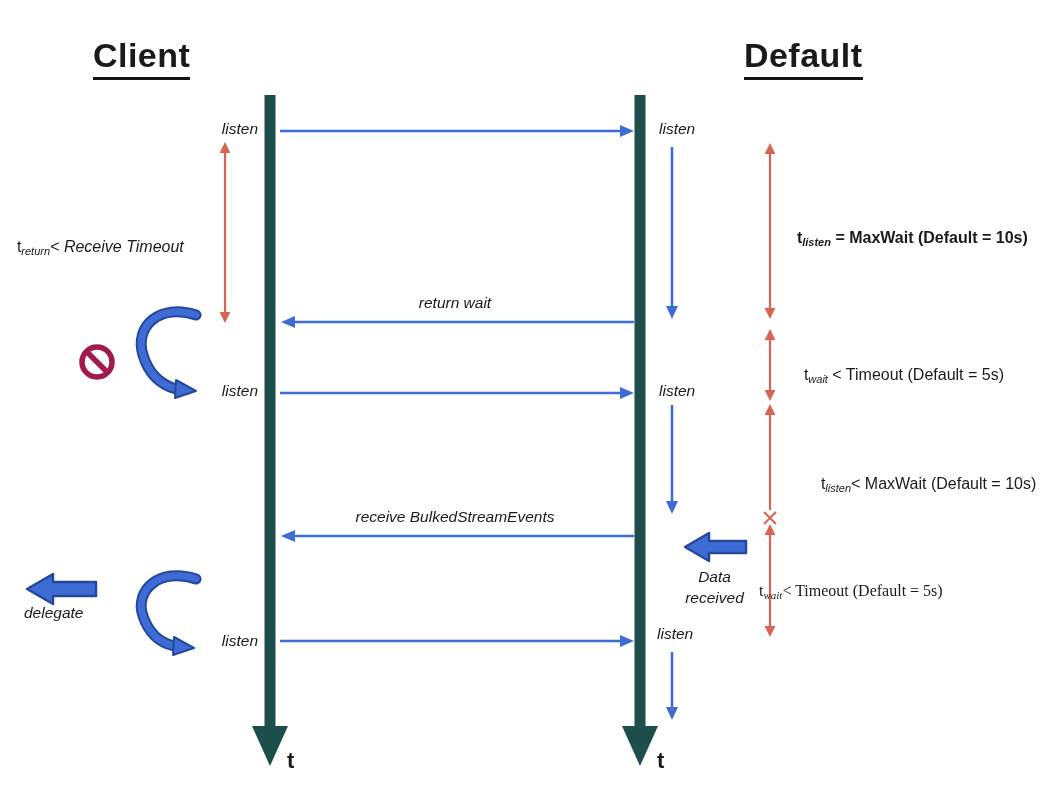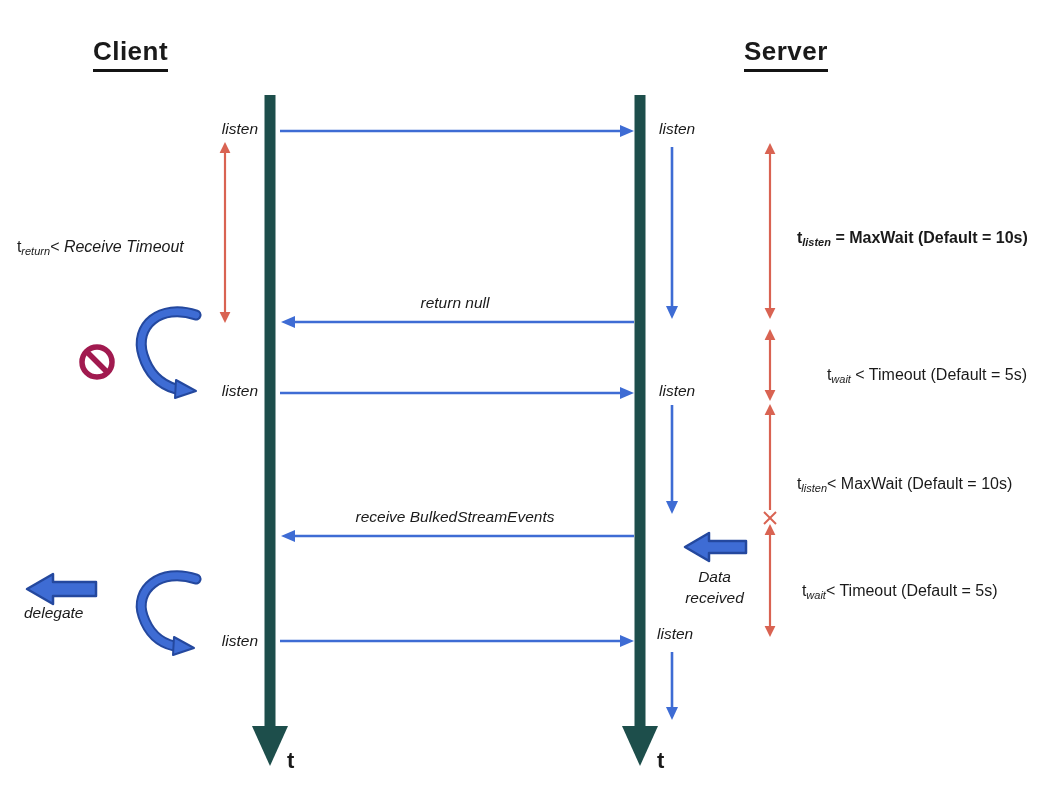--- a/index.html
+++ b/index.html
@@ -3,21 +3,21 @@
 <meta charset="utf-8">
 <style>
   html,body{margin:0;padding:0;}
   body{
     width:1063px;height:792px;background:#ffffff;position:relative;overflow:hidden;
     font-family:"Liberation Sans", sans-serif;color:#1A1A1A;
   }
   svg{position:absolute;left:0;top:0;}
   .lbl{position:absolute;white-space:pre;}
   .title{
-    font-size:26px;font-weight:700;display:inline-block;
+    font-size:34px;font-weight:700;display:inline-block;
     border-bottom:3.5px solid #141414;padding-bottom:2px;letter-spacing:.5px;
   }
   .msg{font-size:15.5px;font-style:italic;}
   .measure{font-size:16px;}
   .measure sub{font-size:11px;font-style:italic;vertical-align:-0.25em;}
   .it{font-style:italic;text-align:right;}
   .center{text-align:center;}
   .right{text-align:right;}
   .taxis{font-size:22px;font-weight:600;}
   .wrap{white-space:normal;line-height:1.35;}
@@ -121,45 +121,45 @@
   </g>
   <g>
     <polygon points="685,547 709,533 709,541 746,541 746,553 709,553 709,561" fill="#3E6CD4" stroke="#24489E" stroke-width="2.5" stroke-linejoin="round"></polygon>
   </g>
 </svg>
 
 <div class="lbl" style="left:84px;top:18px;">
   <span class="title">Client</span>
 </div>
 <div class="lbl" style="left:735px;top:18px;">
-  <span class="title">Server</span>
+  <span class="title">Default</span>
 </div>
 
 <div class="lbl msg right" style="left:175px;top:120px;width:83px;">listen</div>
 <div class="lbl msg" style="left:659px;top:120px;">listen</div>
-<div class="lbl msg center" style="left:355px;top:294px;width:200px;">return null</div>
+<div class="lbl msg center" style="left:355px;top:294px;width:200px;">return wait</div>
 <div class="lbl msg right" style="left:175px;top:382px;width:83px;">listen</div>
 <div class="lbl msg" style="left:659px;top:382px;">listen</div>
 <div class="lbl msg center" style="left:300px;top:508px;width:310px;">receive BulkedStreamEvents</div>
 <div class="lbl msg right" style="left:175px;top:632px;width:83px;">listen</div>
 <div class="lbl msg" style="left:657px;top:625px;">listen</div>
 
 <div class="lbl taxis" style="left:287px;top:748px;">t</div>
 <div class="lbl taxis" style="left:657px;top:748px;">t</div>
 
 <div class="lbl measure" style="left:8px;top:220px;">
   <span>t</span><sub>return</sub><span class="it">&lt; Receive Timeout</span>
 </div>
 <div class="lbl measure" style="left:788px;top:211px;font-weight:bold;">
   <span>t</span><sub>listen</sub><span> = MaxWait (Default = 10s)</span>
 </div>
-<div class="lbl measure" style="left:818px;top:348px;">
+<div class="lbl measure" style="left:795px;top:348px;">
   <span>t</span><sub>wait</sub><span> &lt; Timeout (Default = 5s)</span>
 </div>
-<div class="lbl measure" style="left:788px;top:457px;">
+<div class="lbl measure" style="left:812px;top:457px;">
   <span>t</span><sub>listen</sub><span>&lt; MaxWait (Default = 10s)</span>
 </div>
-<div class="lbl measure" style="left:793px;top:564px;">
+<div class="lbl measure" style="left:751px;top:564px;font-family:Liberation Serif, serif;">
   <span>t</span><sub>wait</sub><span>&lt; Timeout (Default = 5s)</span>
 </div>
 
 <div class="lbl msg" style="left:24px;top:604px;">delegate</div>
 <div class="lbl msg center wrap" style="left:672px;top:567px;width:85px;">Data received</div>
 
 </body></html>

